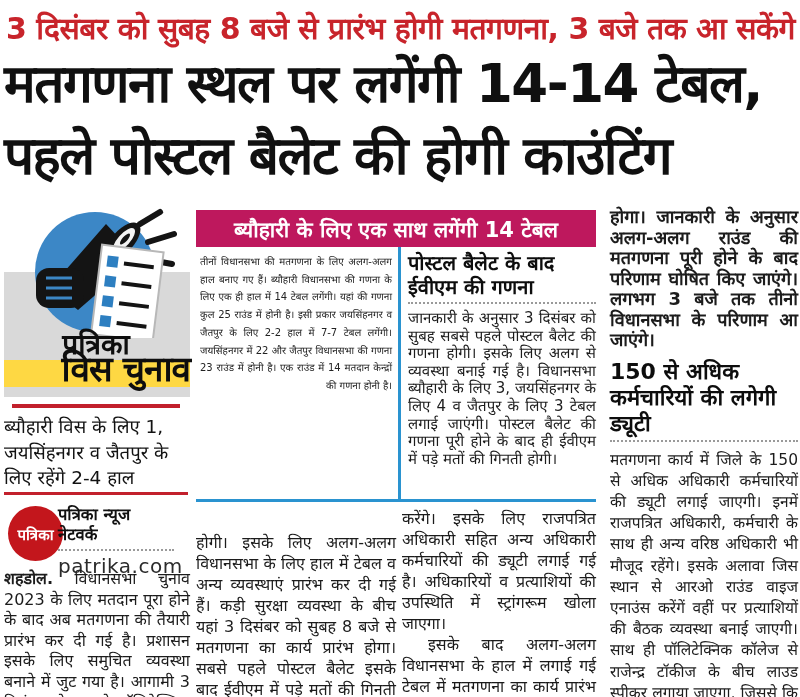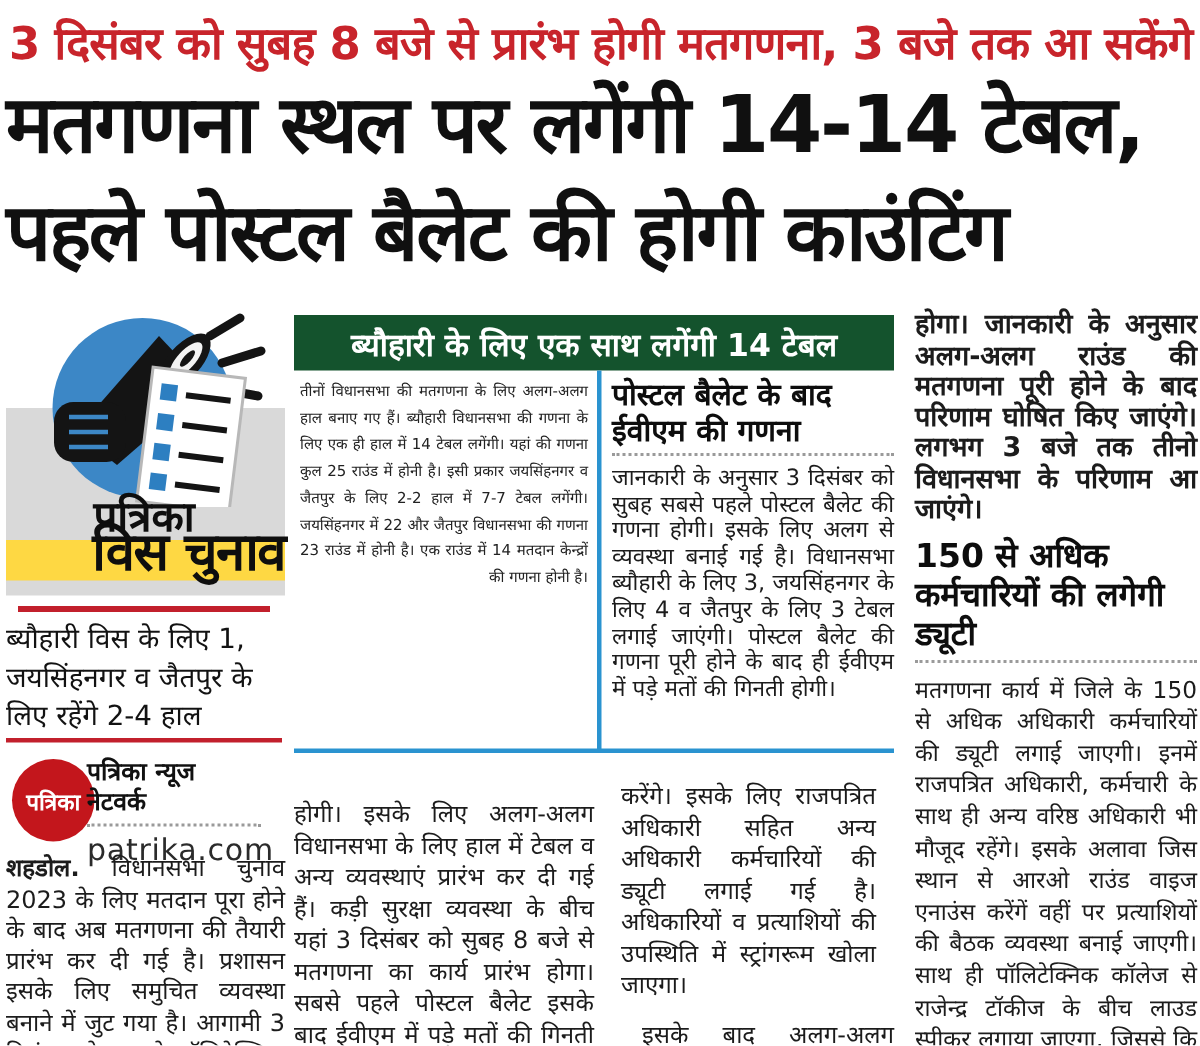--- a/index.html
+++ b/index.html
@@ -40,24 +40,24 @@
   
   .para{text-align:justify;color:#1c1c1c;}
   .jlast{text-align-last:justify;}
   .story-col1{position:absolute;left:4px;top:569px;width:186px;
     font-size:16px;line-height:20.6px;}
   .story-col1 b{font-weight:700;}
   .story-col2{position:absolute;left:196px;top:532px;width:200px;
     font-size:16px;line-height:21px;}
   .story-col3{position:absolute;left:402px;top:508px;width:194px;
     font-size:16px;line-height:21px;}
-  .story-col3 .p1{text-align:justify;text-align-last:left;margin:12px;}
+  .story-col3 .p1{text-align:justify;text-align-last:left;margin:0;}
   .story-col3 .p2{text-align:justify;text-align-last:justify;text-indent:26px;margin:0;}
   
-  .box-banner{position:absolute;left:196px;top:210px;width:400px;height:37px;background:#14532d;
+  .box-banner{position:absolute;left:196px;top:210px;width:400px;height:37px;background:#be185d;
     color:#ffffff;font-size:21px;font-weight:700;display:flex;align-items:center;justify-content:center;}
   .box-left{position:absolute;left:200px;top:253px;width:192px;
     font-size:10px;line-height:17.7px;color:#222;text-align:justify;text-align-last:right;}
   .box-vline{position:absolute;left:398px;top:247px;width:3px;height:254px;background:#2a93d0;}
   .box-hline{position:absolute;left:196px;top:499px;width:400px;height:3px;background:#2a93d0;}
   .box-right{position:absolute;left:408px;top:251px;width:188px;}
   .box-subhead{font-size:20px;font-weight:700;line-height:24px;color:#0d0d0d;margin:0 0 3px 0;}
   .dotted{border-top:2px dotted #9a9a9a;height:0;margin:3px 0 6px 0;}
   .box-right .para{font-size:15px;line-height:17.6px;}
   

